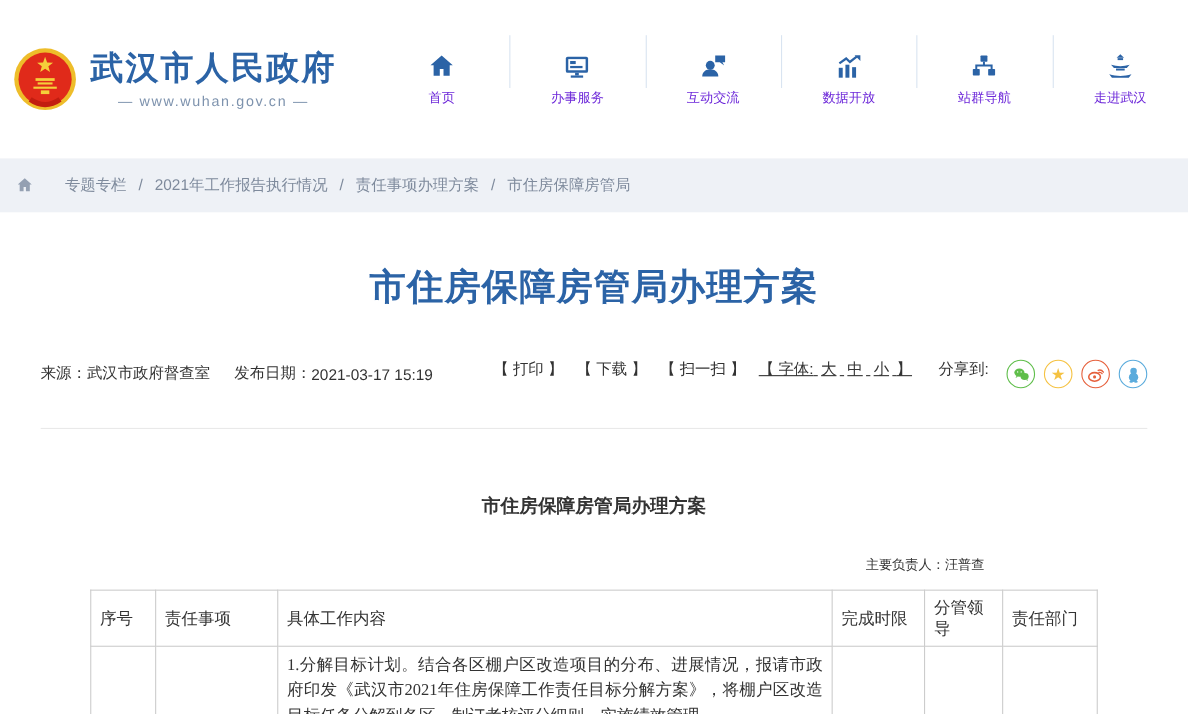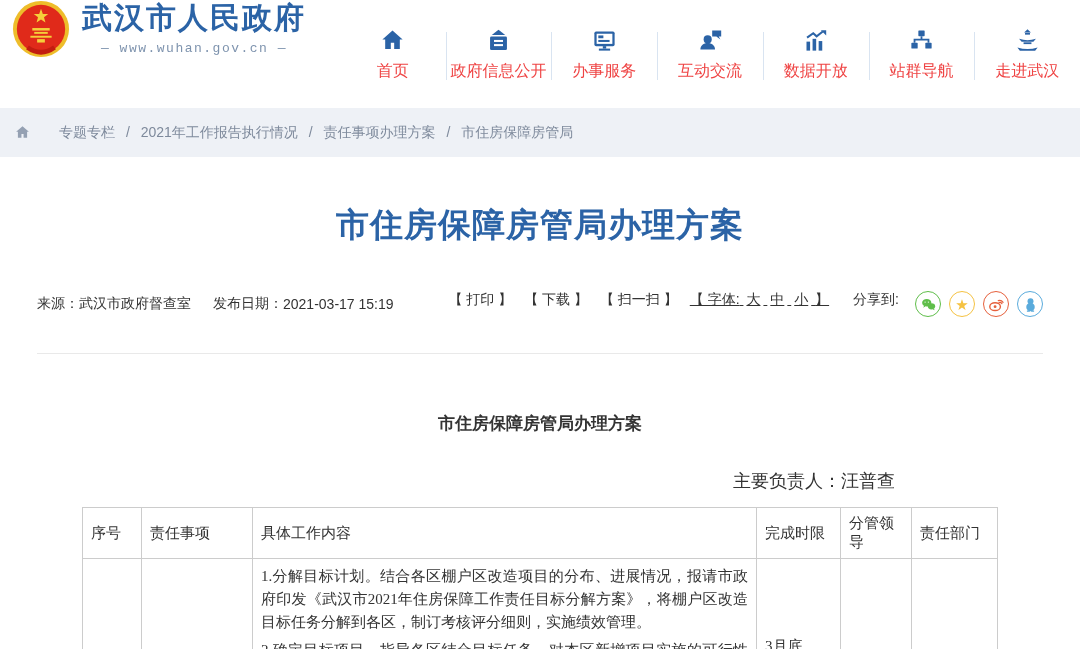--- a/index.html
+++ b/index.html
@@ -4,32 +4,32 @@
 <style>
   * { box-sizing: border-box; }
   html, body { margin: 0; padding: 0; }
   body {
     width: 1080px; height: 649px; overflow: hidden;
     background: #fff; color: #333;
     font-family: "Liberation Sans", "DejaVu Sans", sans-serif;
   }
 
   
-  .site-header { height: 108px; display: flex; align-items: flex-start; padding-left: 12px; background: #fff; font-family: Liberation Mono, monospace; }
+  .site-header { height: 144px; display: flex; align-items: center; padding-left: 12px; background: #fff; }
   .logo-wrap { display: flex; align-items: center; gap: 12px; flex: none; width: 328px; cursor: pointer; }
   .emblem svg { width: 58px; height: 58px; display: block; }
   .site-name { font-size: 30px; font-weight: bold; color: #2b63a6; letter-spacing: 2px; line-height: 36px; white-space: nowrap; }
   .site-url { font-size: 13px; color: #7e93ae; letter-spacing: 1.5px; margin-top: 3px; text-align: center; }
 
   .nav { flex: 1; display: flex; height: 100%; }
   .nav-item { flex: 1; display: flex; flex-direction: column; align-items: center; justify-content: center; position: relative; cursor: pointer; }
   .nav-item + .nav-item::before { content: ""; position: absolute; left: 0; top: 32px; width: 1px; height: 48px; background: #d9e4f1; }
   .nav-icon { height: 28px; display: flex; align-items: flex-end; }
   .nav-icon svg { width: 27px; height: 27px; fill: #2b63a6; }
-  .nav-label { margin-top: 7px; font-size: 16px; color: #ef4444; white-space: nowrap; }
+  .nav-label { margin-top: 7px; font-size: 12px; color: #6d28d9; white-space: nowrap; }
 
   
   .breadcrumb { height: 49px; background: #eef1f6; display: flex; align-items: center; padding: 0 14px; }
   .breadcrumb-home svg { width: 17px; height: 17px; fill: #94a0b2; display: block; }
   .crumbs { margin-left: 28px; font-size: 14px; color: #7e8a9c; }
   .crumb { cursor: pointer; }
   .crumb-sep { margin: 0 7px; }
 
   
   .main { padding: 0 37px; }
@@ -47,21 +47,21 @@
                 display: flex; align-items: center; justify-content: center; cursor: pointer; background: #fff; }
   .share-icon svg { width: 17px; height: 17px; display: block; }
   .share-icon.star { font-size: 15px; line-height: 1; }
 
   .divider { height: 1px; background: #e9e9e9; margin-top: 36px; }
 
   
   .doc { font-family: "Liberation Serif", "DejaVu Serif", serif; color: #333; }
   .doc-title { text-align: center; font-weight: bold; font-size: 17px; margin-top: 58px;
                font-family: "Liberation Sans", "DejaVu Sans", sans-serif; }
-  .leader-line { text-align: right; font-size: 18px; margin-top: 34px; padding-right: 148px; }
+  .leader-line { text-align: right; font-size: 12px; margin-top: 34px; padding-right: 148px; }
 
   table.plan { border-collapse: collapse; table-layout: fixed; width: 915px; margin: 14px auto 0; }
   table.plan th, table.plan td { border: 1px solid #ccc; font-weight: normal; font-size: 15px; text-align: left; padding: 6px 8px; }
   table.plan thead th { height: 34px; vertical-align: middle; }
   table.plan tbody td { height: 175px; vertical-align: top; }
   td.deadline-cell { vertical-align: middle !important; }
   .doc p { margin: 0; line-height: 23px; text-align: justify; }
   .doc p + p { margin-top: 5px; }
 </style>
 </head>
@@ -88,31 +88,20 @@
   </div>
 
   <div class="nav">
     <div class="nav-item">
       <span class="nav-icon">
         <svg viewBox="0 0 24 24">
             <path d="M12 3L3 11h2.5v8.5h5V14h3v5.5h5V11H21z"></path>
           </svg>
       </span>
       <span class="nav-label">首页</span>
-    </div>
-    <div class="nav-item">
-      <span class="nav-icon">
-        <svg viewBox="0 0 24 24">
-            <path d="M12 2.5l6 4.5H6z"></path>
-            <rect x="4.5" y="8.5" width="15" height="12" rx="1.2"></rect>
-            <rect x="8" y="11.5" width="8" height="1.8" fill="#fff"></rect>
-            <rect x="8" y="15.2" width="8" height="1.8" fill="#fff"></rect>
-          </svg>
-      </span>
-      <span class="nav-label">政府信息公开</span>
     </div>
     <div class="nav-item">
       <span class="nav-icon">
         <svg viewBox="0 0 24 24">
             <rect x="3" y="4" width="18" height="13" rx="1.5"></rect>
             <rect x="5" y="6" width="14" height="9" fill="#fff"></rect>
             <rect x="6.5" y="7.5" width="4.5" height="2.5"></rect>
             <rect x="6.5" y="11.5" width="10" height="1.8"></rect>
             <rect x="10.5" y="17" width="3" height="2.2"></rect>
             <rect x="7" y="19.2" width="10" height="1.8"></rect>

